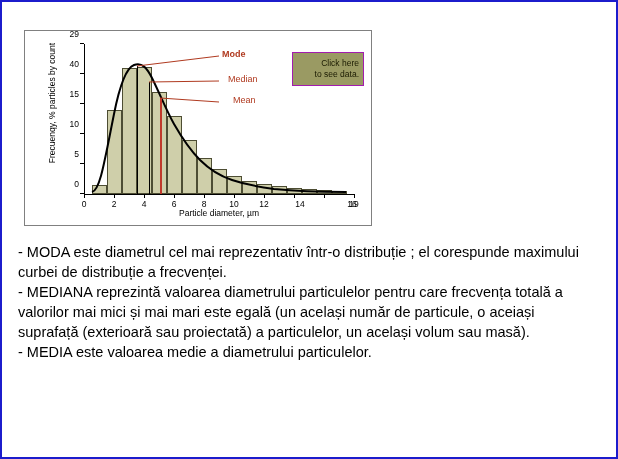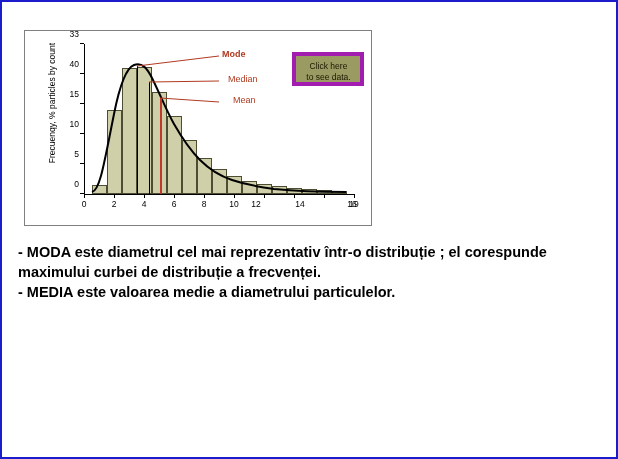--- a/index.html
+++ b/index.html
@@ -140,37 +140,37 @@
     color: #b03a20;
     white-space: nowrap;
   }
   #callout-box {
     position: absolute;
     left: 268px;
     top: 22px;
     width: 72px;
     height: 34px;
     background: #9a9a63;
-    border: 4px solid #a21caf;
+    border: 1px solid #a21caf;
     box-sizing: border-box;
     color: #1a1a00;
     font-size: 8.5px;
     line-height: 11px;
     padding: 5px 4px 0 5px;
-    text-align: center;
+    text-align: right;
   }
 
   
   #text-block {
     position: absolute;
     left: 16px;
     top: 240px;
     width: 580px;
     font-size: 14.5px;
-    font-weight: bold;
+    font-weight: normal;
     color: #000000;
     line-height: 20px;
   }
   #text-block p {
     margin: 0 0 0 0;
   }
 </style>
 </head>
 <body>
 
@@ -188,36 +188,36 @@
       <div class="y-tick-label" style="bottom:0px;">0</div>
       <div class="y-tick-mark" style="bottom:30px;"></div>
       <div class="y-tick-label" style="bottom:30px;">5</div>
       <div class="y-tick-mark" style="bottom:60px;"></div>
       <div class="y-tick-label" style="bottom:60px;">10</div>
       <div class="y-tick-mark" style="bottom:90px;"></div>
       <div class="y-tick-label" style="bottom:90px;margin-left:12px;">15</div>
       <div class="y-tick-mark" style="bottom:120px;"></div>
       <div class="y-tick-label" style="bottom:120px;">40</div>
       <div class="y-tick-mark" style="bottom:150px;"></div>
-      <div class="y-tick-label" style="bottom:150px;">33</div>
+      <div class="y-tick-label" style="bottom:150px;">29</div>
 
       <div class="x-tick-mark" style="left:0px;"></div>
       <div class="x-tick-label" style="left:0px;">0</div>
       <div class="x-tick-mark" style="left:30px;"></div>
       <div class="x-tick-label" style="left:30px;">2</div>
       <div class="x-tick-mark" style="left:60px;"></div>
       <div class="x-tick-label" style="left:60px;">4</div>
       <div class="x-tick-mark" style="left:90px;"></div>
       <div class="x-tick-label" style="left:90px;">6</div>
       <div class="x-tick-mark" style="left:120px;"></div>
       <div class="x-tick-label" style="left:120px;">8</div>
       <div class="x-tick-mark" style="left:150px;"></div>
       <div class="x-tick-label" style="left:150px;">10</div>
       <div class="x-tick-mark" style="left:180px;"></div>
-      <div class="x-tick-label" style="left:172px;">12</div>
+      <div class="x-tick-label" style="left:180px;">12</div>
       <div class="x-tick-mark" style="left:210px;"></div>
       <div class="x-tick-label" style="left:216px;">14</div>
       <div class="x-tick-mark" style="left:240px;"></div>
       <div class="x-tick-label" style="left:224px;margin-left:44px;">16</div>
       <div class="x-tick-mark" style="left:270px;"></div>
       <div class="x-tick-label" style="left:270px;">19</div>
 
       <div class="bar" style="left:8px;  width:15px; height:9px;"></div>
       <div class="bar" style="left:23px; width:15px; height:84px;"></div>
       <div class="bar" style="left:38px; width:15px; height:126px;"></div>
@@ -248,25 +248,27 @@
         <line x1="53" y1="22" x2="135" y2="12" stroke="#b03a20" stroke-width="1"></line>
         <line x1="65" y1="38" x2="135" y2="37" stroke="#b03a20" stroke-width="1"></line>
         <line x1="76" y1="54" x2="135" y2="58" stroke="#b03a20" stroke-width="1"></line>
       </svg>
 
       <div class="annot-label" style="left:138px; top:5px;font-weight:bold;">Mode</div>
       <div class="annot-label" style="left:138px; top:30px;margin-left:6px;">Median</div>
       <div class="annot-label" style="left:138px; top:51px;padding-left:11px;">Mean</div>
     </div>
 
+    <div id="x-axis-title">Particle diameter, µm</div>
 
     <div id="callout-box">
       <div>Click here</div>
       <div>to see data.</div>
     </div>
   </div>
 
   <div id="text-block">
     <p>- MODA este diametrul cel mai reprezentativ într-o distribuție ; el corespunde maximului  curbei de distribuție a frecvenței.</p>
+    <p>- MEDIANA reprezintă valoarea diametrului particulelor pentru care frecvența totală a valorilor mai mici și mai mari este egală (un același număr de particule, o aceiași suprafață (exterioară sau proiectată) a particulelor, un același volum sau masă).</p>
     <p>- MEDIA este valoarea medie a diametrului particulelor.</p>
   </div>
 
 </div>
 
 </body></html>

